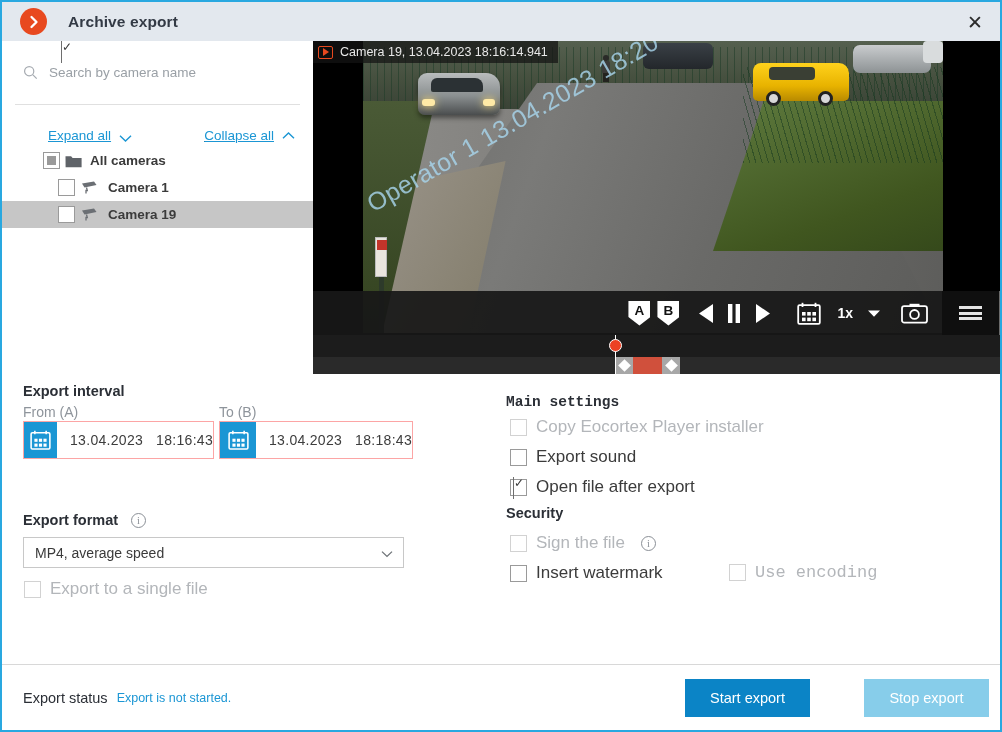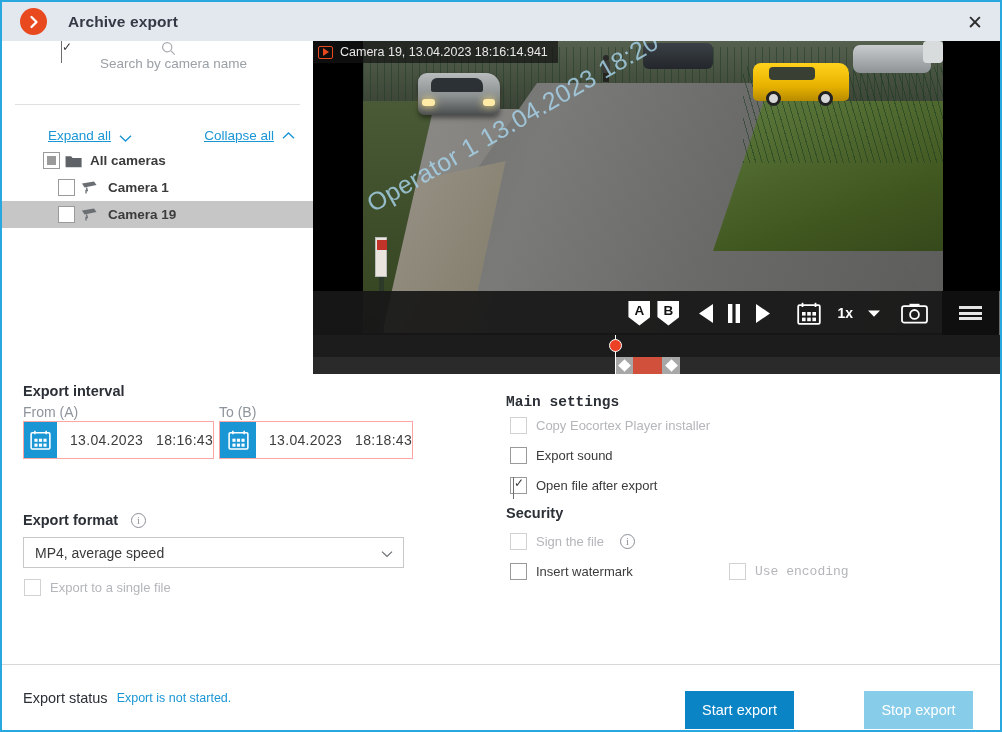--- a/index.html
+++ b/index.html
@@ -43,21 +43,21 @@
   }
 
   
   .left-col {
     position: absolute; left: 0; top: 39px;
     width: 311px; height: 333px;
     background: #ffffff;
   }
   .search-row {
     display: flex; align-items: center;
-    height: 63px; padding-left: 21px; flex-direction: column;
+    height: 63px; padding-left: 21px;
   }
   .search-icon { width: 15px; height: 15px; flex: none; }
   .search-placeholder {
     margin-left: 11px; font-size: 13.5px; color: #9aa0a6;
   }
   .divider { height: 1px; background: #e0e0e0; margin: 0 13px; }
 
   .expand-row {
     display: flex; align-items: flex-end;
     height: 33px; padding: 0 18px 0 46px;
@@ -262,43 +262,42 @@
   .select-box .cv { margin-left: auto; }
 
   .chk-row { display: flex; align-items: center; cursor: pointer; }
   .chk {
     width: 17px; height: 17px; flex: none; background: #fff;
     border: 1px solid #9a9a9a;
     display: flex; align-items: center; justify-content: center;
   }
   .chk.dim { border-color: #d2d2d2; }
   .chk .tick { font-size: 12px; color: #3c3c3c; line-height: 1; }
-  .chk-label { margin-left: 9px; font-size: 13px; color: #3b3b3b; }
+  .chk-label { margin-left: 9px; font-size: 17px; color: #3b3b3b; }
   .chk-label.dim { color: #b3b6ba; }
   .info-i {
     width: 15px; height: 15px; border-radius: 50%;
     border: 1.3px solid #8a8f96; color: #8a8f96;
     font-size: 10.5px; display:flex; align-items:center; justify-content:center;
     font-family: "Liberation Serif", serif; cursor: pointer;
   }
 
   
   .footer {
     position: absolute; left: 0; bottom: 0;
     width: 998px; height: 66px; background: #fff;
     border-top: 1px solid #d8d8d8;
     display: flex; align-items: center;
   }
   .status-label { margin-left: 21px; font-size: 14.5px; color: #2b2f36; }
   .status-value { margin-left: 9px; font-size: 12.5px; color: #1b96d4; }
   .btn {
-    height: 38px; width: 109px; border: none; color: #fff;
+    height: 38px; width: 125px; border: none; color: #fff;
     font-size: 14.5px; font-family: "Liberation Sans", sans-serif;
     cursor: pointer;
-    margin-top: 12px;
   }
   .btn-primary { background: #0b84c6; }
   .btn-disabled { background: #87cdea; cursor: default; }
 </style>
 </head>
 <body>
 
 <div class="window">
 
   <div class="titlebar">

